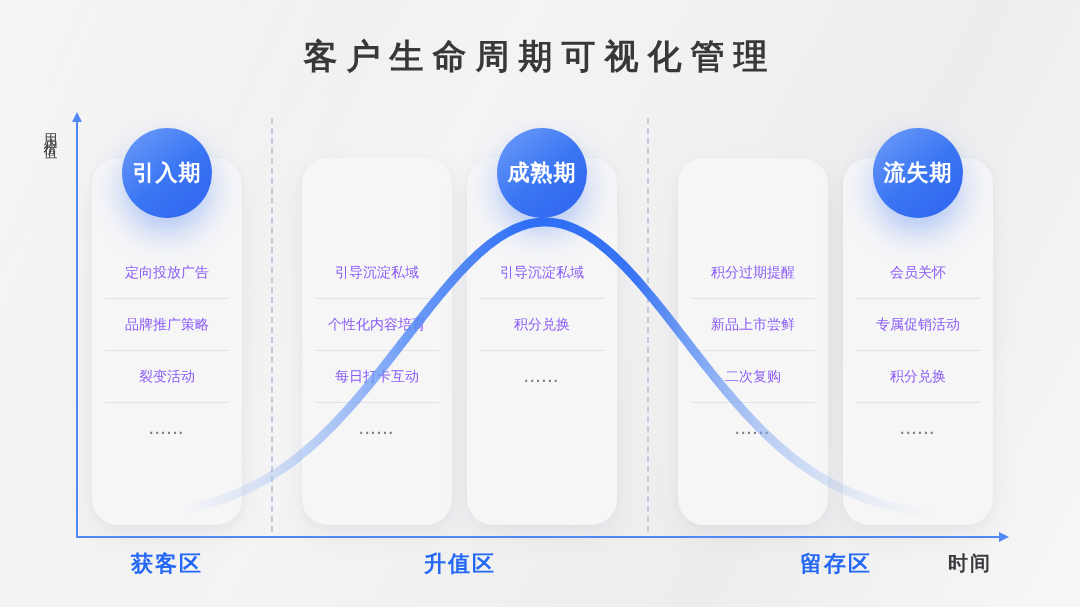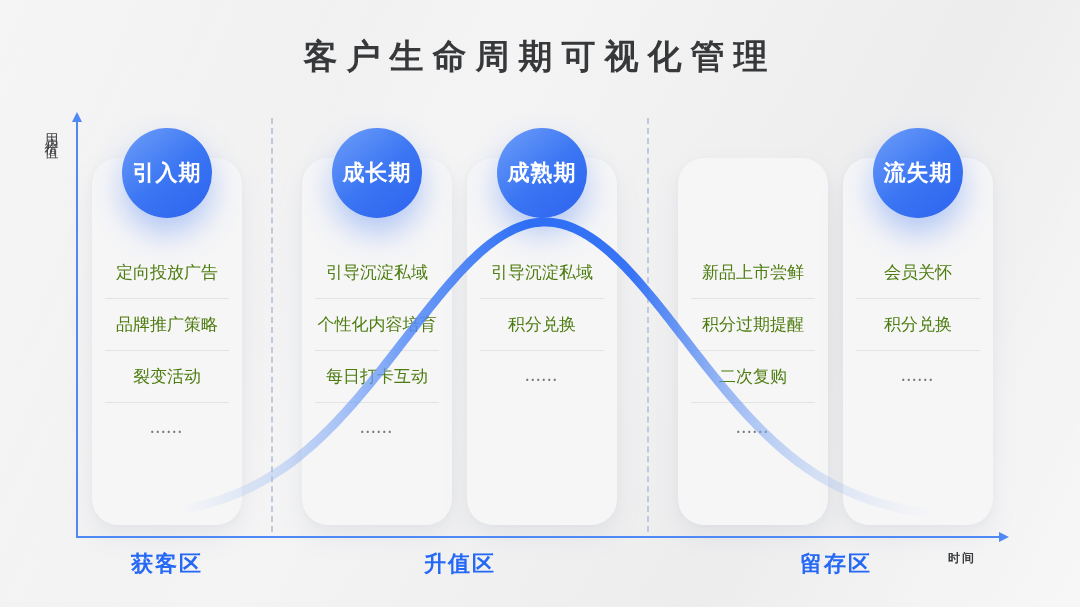--- a/index.html
+++ b/index.html
@@ -1,19 +1,19 @@
 <!DOCTYPE html>
 <html><head>
 <meta charset="utf-8">
 <style>
   html,body { margin:0; padding:0; }
   .canvas {
     position:relative; width:1080px; height:607px; overflow:hidden;
     background: linear-gradient(118deg, #eaeaeb 0%, #f4f4f5 38%, #ededee 72%, #f3f3f4 100%);
-    font-family: Liberation Serif, serif;
+    font-family: Liberation Sans, sans-serif;
   }
   .canvas::before {
     content:""; position:absolute; inset:0; z-index:0;
     background:
       linear-gradient(112deg, rgba(255,255,255,0.55) 0%, rgba(255,255,255,0) 30%),
       linear-gradient(295deg, rgba(255,255,255,0.35) 0%, rgba(255,255,255,0) 28%);
   }
   .title {
     position:absolute; z-index:1; top:34px; left:0; right:0; text-align:center;
     font-size:34px; font-weight:700; color:#37383a; letter-spacing:9px;
@@ -28,39 +28,39 @@
   .x-axis .arrow-right {
     position:absolute; right:-9px; top:-4px; width:0; height:0;
     border-top:5px solid transparent; border-bottom:5px solid transparent; border-left:10px solid #5088f5;
   }
   .y-axis-label {
     position:absolute; z-index:2; left:42px; top:122px;
     writing-mode:vertical-rl; font-size:14px; color:#424346; letter-spacing:4px; font-weight:500;
   }
   .x-axis-label {
     position:absolute; z-index:2; left:948px; top:550px;
-    font-size:12px; color:#3a3b3e; font-weight:600; letter-spacing:2px;
+    font-size:20px; color:#3a3b3e; font-weight:600; letter-spacing:2px;
   }
   
   .zone-divider { position:absolute; z-index:1; top:118px; height:414px; width:0; border-left:2px dashed #becadd; }
   .zone-divider.d1 { left:271px; }
   .zone-divider.d2 { left:647px; }
   
   .stage { position:absolute; z-index:1; top:112px; width:150px; height:413px; }
   .stage.s1 { left:92px; }  .stage.s2 { left:302px; }  .stage.s3 { left:467px; }
   .stage.s4 { left:678px; } .stage.s5 { left:843px; }
   .card {
     position:absolute; top:46px; left:0; width:150px; height:367px;
     background:#f6f6f7; border-radius:26px;
     box-shadow: 0 12px 26px rgba(125,135,155,0.10), 0 2px 6px rgba(125,135,155,0.05);
   }
   .rows { position:absolute; top:89px; left:13px; right:13px; }
   .row {
     height:51px; display:flex; align-items:center; justify-content:center;
-    font-size:17px; color:#4d7c0f; border-bottom:1px solid #e3e3e5; white-space:nowrap;
+    font-size:14px; color:#8b5cf6; border-bottom:1px solid #e3e3e5; white-space:nowrap;
   }
   .row.ellipsis { border-bottom:none; color:#7b7c7f; font-size:14px; letter-spacing:2px; font-weight:700; }
   .bubble {
     position:absolute; z-index:3; left:50%; transform:translateX(-50%); top:16px;
     width:90px; height:90px; border-radius:50%;
     background: linear-gradient(140deg, #6f9ef9 0%, #3b76f3 52%, #2c63ef 100%);
     box-shadow: 0 16px 30px rgba(58,116,242,0.35);
     display:flex; align-items:center; justify-content:center;
     color:#ffffff; font-size:22px; font-weight:700; letter-spacing:1px;
   }
@@ -110,53 +110,51 @@
 
   <div class="stage s2">
     <div class="card">
       <div class="rows">
         <div class="row">引导沉淀私域</div>
         <div class="row">个性化内容培育</div>
         <div class="row">每日打卡互动</div>
         <div class="row ellipsis">......</div>
       </div>
     </div>
-    <div class="bubble">
-        <span>成长期</span>
-      </div>
   </div>
 
   <div class="stage s3">
     <div class="card">
       <div class="rows">
         <div class="row">引导沉淀私域</div>
         <div class="row">积分兑换</div>
         <div class="row ellipsis">......</div>
       </div>
     </div>
     <div class="bubble">
         <span>成熟期</span>
       </div>
   </div>
 
   <div class="stage s4">
     <div class="card">
       <div class="rows">
+        <div class="row">积分过期提醒</div>
         <div class="row">新品上市尝鲜</div>
-        <div class="row">积分过期提醒</div>
         <div class="row">二次复购</div>
         <div class="row ellipsis">......</div>
       </div>
     </div>
   </div>
 
   <div class="stage s5">
     <div class="card">
       <div class="rows">
         <div class="row">会员关怀</div>
+        <div class="row">专属促销活动</div>
         <div class="row">积分兑换</div>
         <div class="row ellipsis">......</div>
       </div>
     </div>
     <div class="bubble">
         <span>流失期</span>
       </div>
   </div>
 
   <svg class="curve-svg" width="1080" height="607" viewBox="0 0 1080 607">

